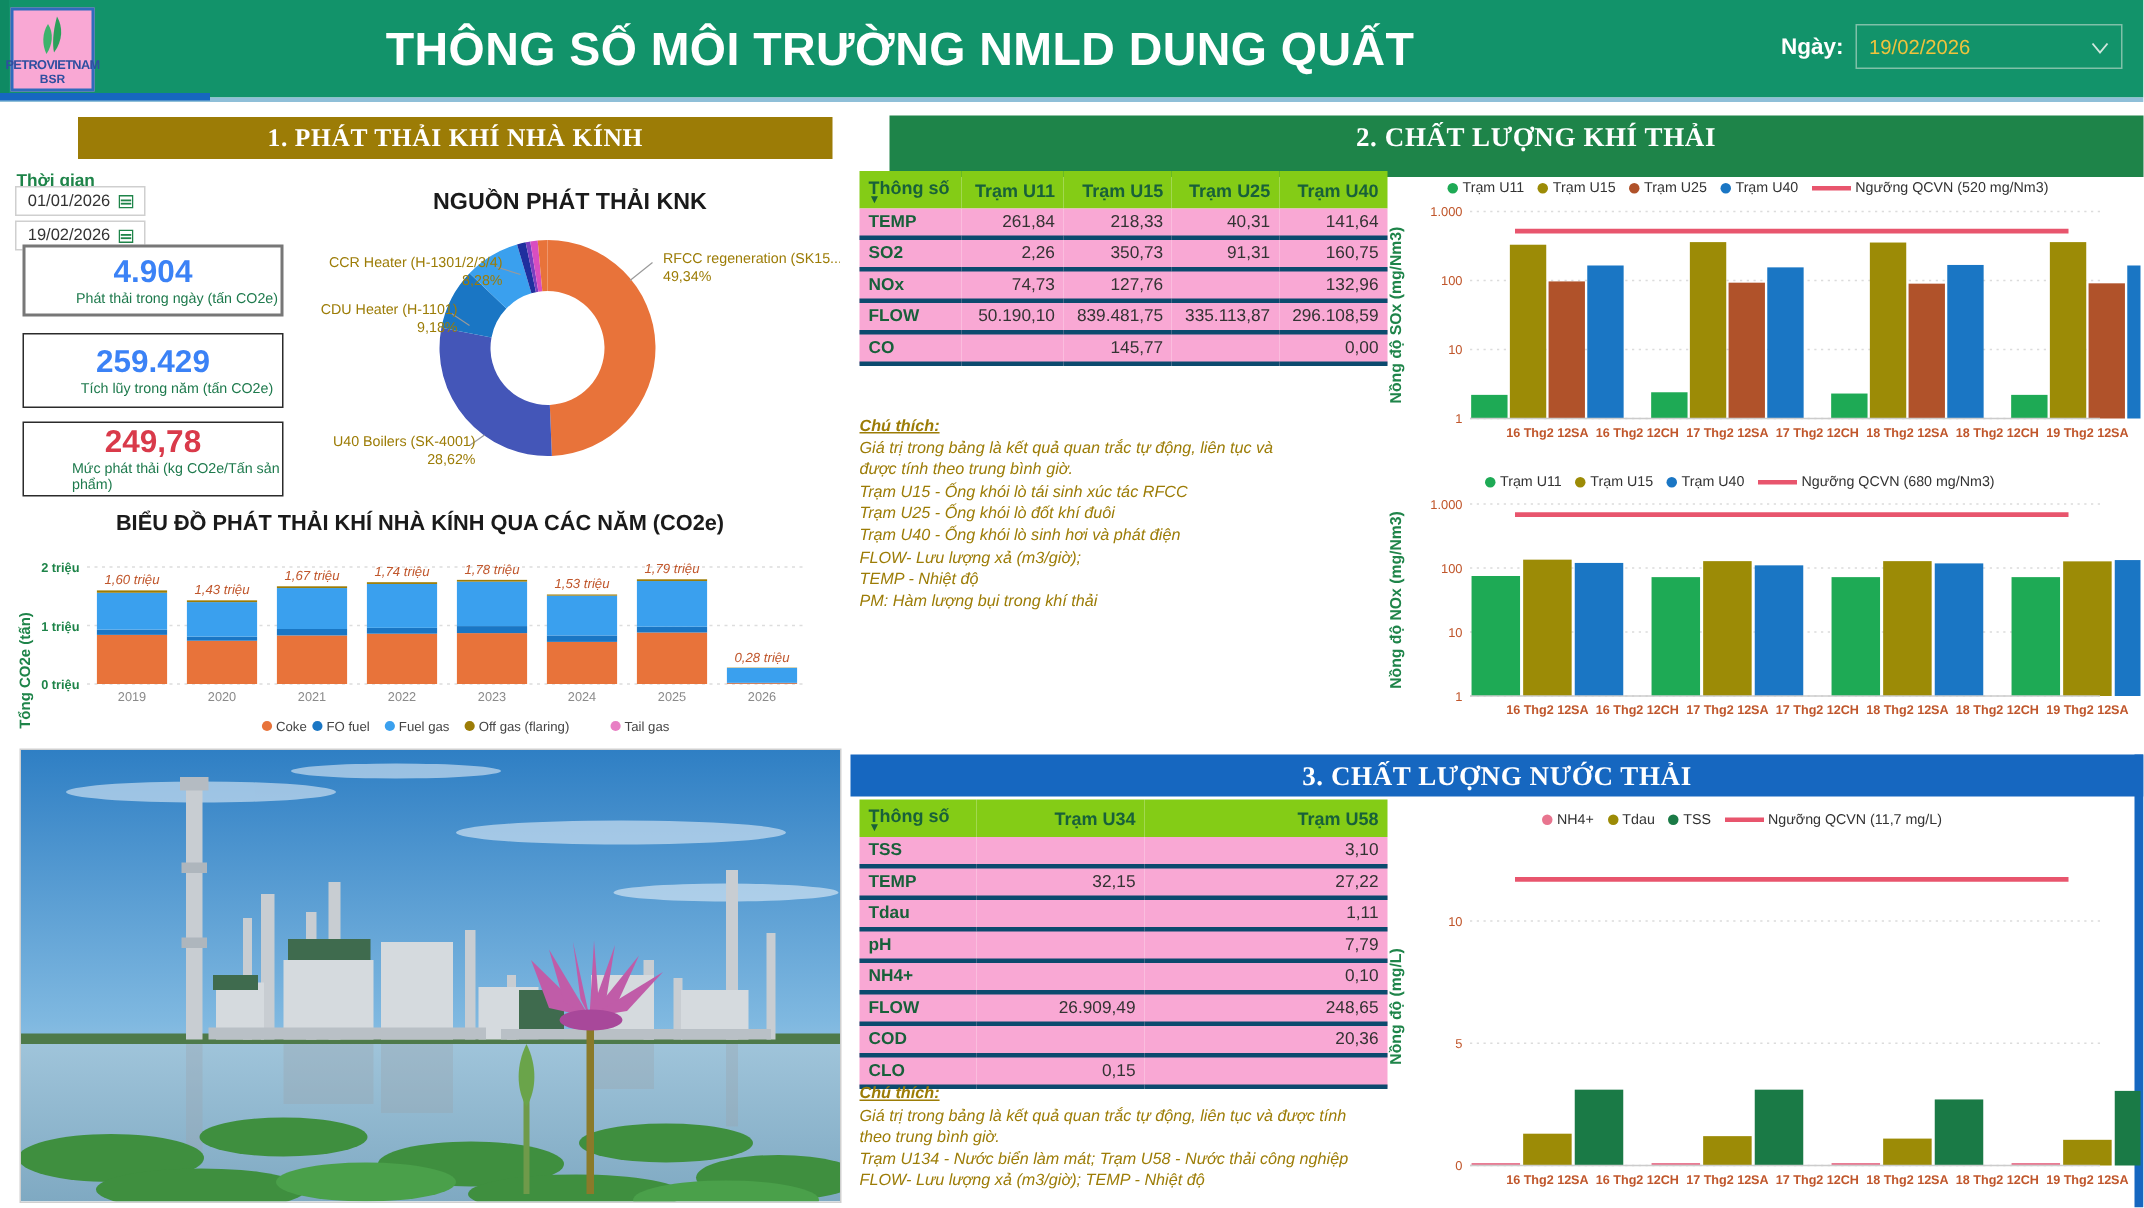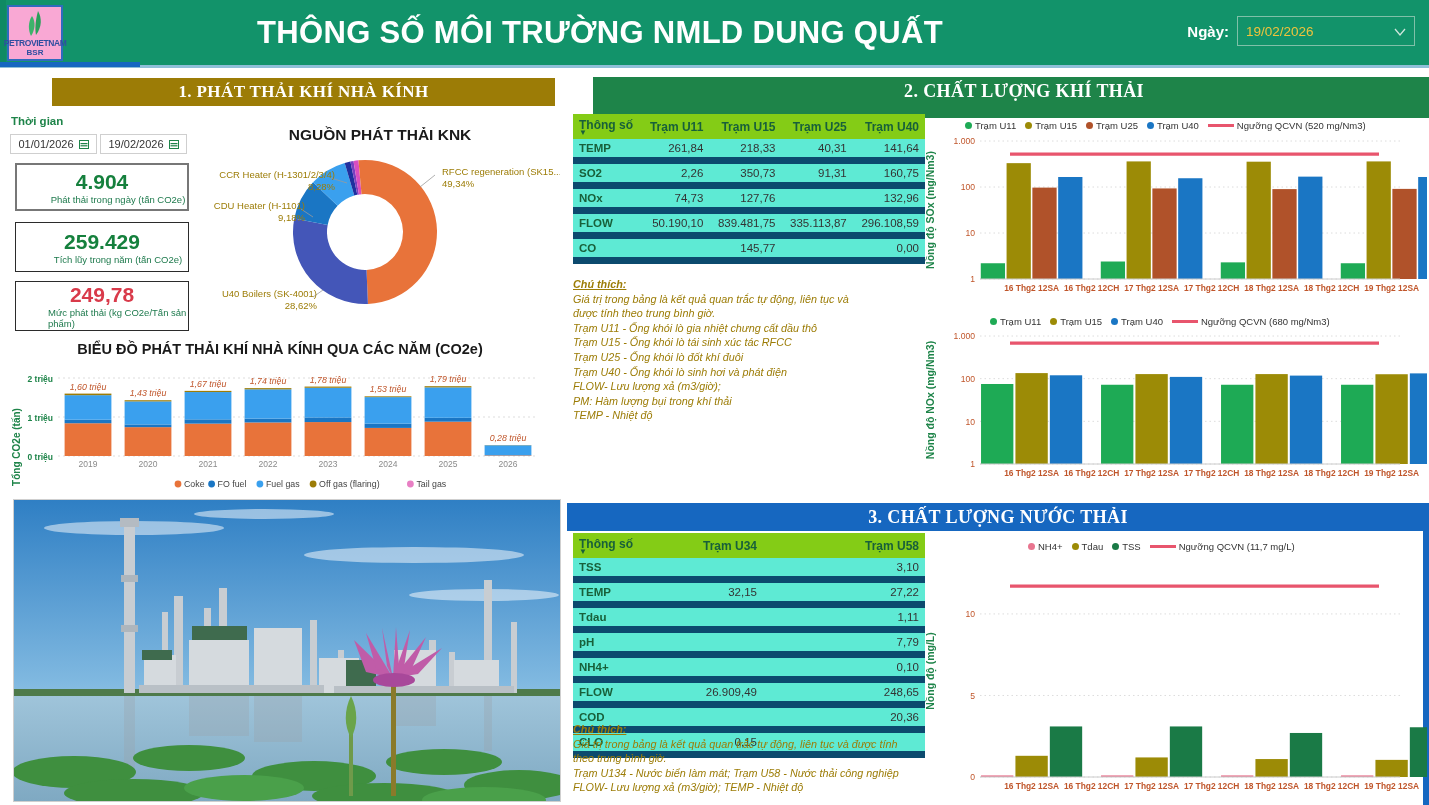--- a/index.html
+++ b/index.html
@@ -62,37 +62,37 @@
            font-size: 17px; line-height: 28px; }
   #band2 { left: 593px; top: 77px; width: 862px; height: 41px; background:#1e8449;
            font-size: 18px; line-height: 29px; }
   #band3 { left: 567px; top: 503px; width: 862px; height: 28px; background:#1667c0;
            font-size: 18px; line-height: 28px; }
   .blue-strip { position:absolute; left:0; top:62px; width:140px; height:5px; background:#1667c0;}
   .right-blue-edge { position:absolute; right:0; top:503px; width:6px; height:302px; background:#1667c0;}
 
   
   .timelabel { position:absolute; left:11px; top:115px; font-size:11.5px; color:#1e8449; font-weight:bold;}
-  .date-pills { position:absolute; left:10px; top:134px; display:flex; gap:3px; }
+  .date-pills { position:absolute; left:10px; top:124px; display:flex; gap:3px;flex-direction:column; }
   .date-pill {
     width:87px; height:20px; border:1px solid #cfcfcf; background:#fff;
     font-size:11px; color:#333; display:flex; align-items:center; justify-content:center;
     gap:5px;
   }
   .cal-ic { width:10px; height:9px; }
 
   .kpi {
     position:absolute; left:15px; width:174px; background:#fff;
     border:1px solid #2b2b2b; display:flex; flex-direction:column;
     align-items:center; justify-content:center;
   }
   #kpi1 { top:163px; height:48px; border:2px solid #777; }
   #kpi2 { top:222px; height:50px; }
   #kpi3 { top:281px; height:50px; }
-  .kpi-value { font-size:21px; font-weight:bold; color:#15803d; line-height:23px; }
+  .kpi-value { font-size:21px; font-weight:bold; color:#3b82f6; line-height:23px; }
   #kpi3 .kpi-value { color:#d93a4a; }
   .kpi-label { font-size:9.5px; color:#1e7a4d; margin-top:1px;padding-left:32px; }
 
   
   .donut-title {
     position:absolute; left:240px; top:126px; width:280px; text-align:center;
     font-size:15.5px; font-weight:bold; color:#1a1a1a;
   }
   #donut-svg { position:absolute; left:195px; top:145px; }
 
@@ -110,22 +110,22 @@
   }
 
   
   .tbl { position:absolute; border-collapse:collapse; }
   .tbl th {
     background:#84cc16; color:#18603a; font-weight:bold; font-size:12px;
     padding:4px 6px; text-align:left; border:none; white-space:nowrap;
   }
   .tbl th.num { text-align:right; }
   .tbl td {
-    font-size:11.5px; padding:3px 6px; border-bottom:7px solid #0c4a6e;
-    color:#333; background:#5eead4;
+    font-size:11.5px; padding:3px 6px; border-bottom:3px solid #0c4a6e;
+    color:#333; background:#f9a8d4;
   }
   .tbl td.param { color:#18603a; font-weight:bold; }
   .tbl td.num { text-align:right; }
   .sort-caret { display:block; font-size:8px; line-height:5px; color:#18603a; margin-top:-2px;}
 
   #tbl-air { left:573px; top:114px; width:352px; }
   #tbl-water { left:573px; top:533px; width:352px; }
 
   .note {
     position:absolute; font-style:italic; font-size:10.8px; color:#9c7c06;
@@ -460,27 +460,26 @@
           <td class="num">0,00</td>
         </tr>
       </tbody>
   </table>
 
   <div class="note" id="note-air">
     <b>Chú thích:</b>
     <div id="note-air-lines">
         <div>Giá trị trong bảng là kết quả quan trắc tự động, liên tục và</div>
         <div>được tính theo trung bình giờ.</div>
-        <div>Trạm U11 - Ống khói lò gia nhiệt chưng cất dầu thô</div>
         <div>Trạm U15 - Ống khói lò tái sinh xúc tác RFCC</div>
         <div>Trạm U25 - Ống khói lò đốt khí đuôi</div>
         <div>Trạm U40 - Ống khói lò sinh hơi và phát điện</div>
         <div>FLOW- Lưu lượng xả (m3/giờ);</div>
+        <div>TEMP - Nhiệt độ</div>
         <div>PM: Hàm lượng bụi trong khí thải</div>
-        <div>TEMP - Nhiệt độ</div>
       </div>
   </div>
 
   <table class="tbl" id="tbl-water">
     <thead>
         <tr>
       <th style="width:78px">
         <span>Thông số</span>
         <span class="sort-caret">▼</span>
       </th>

